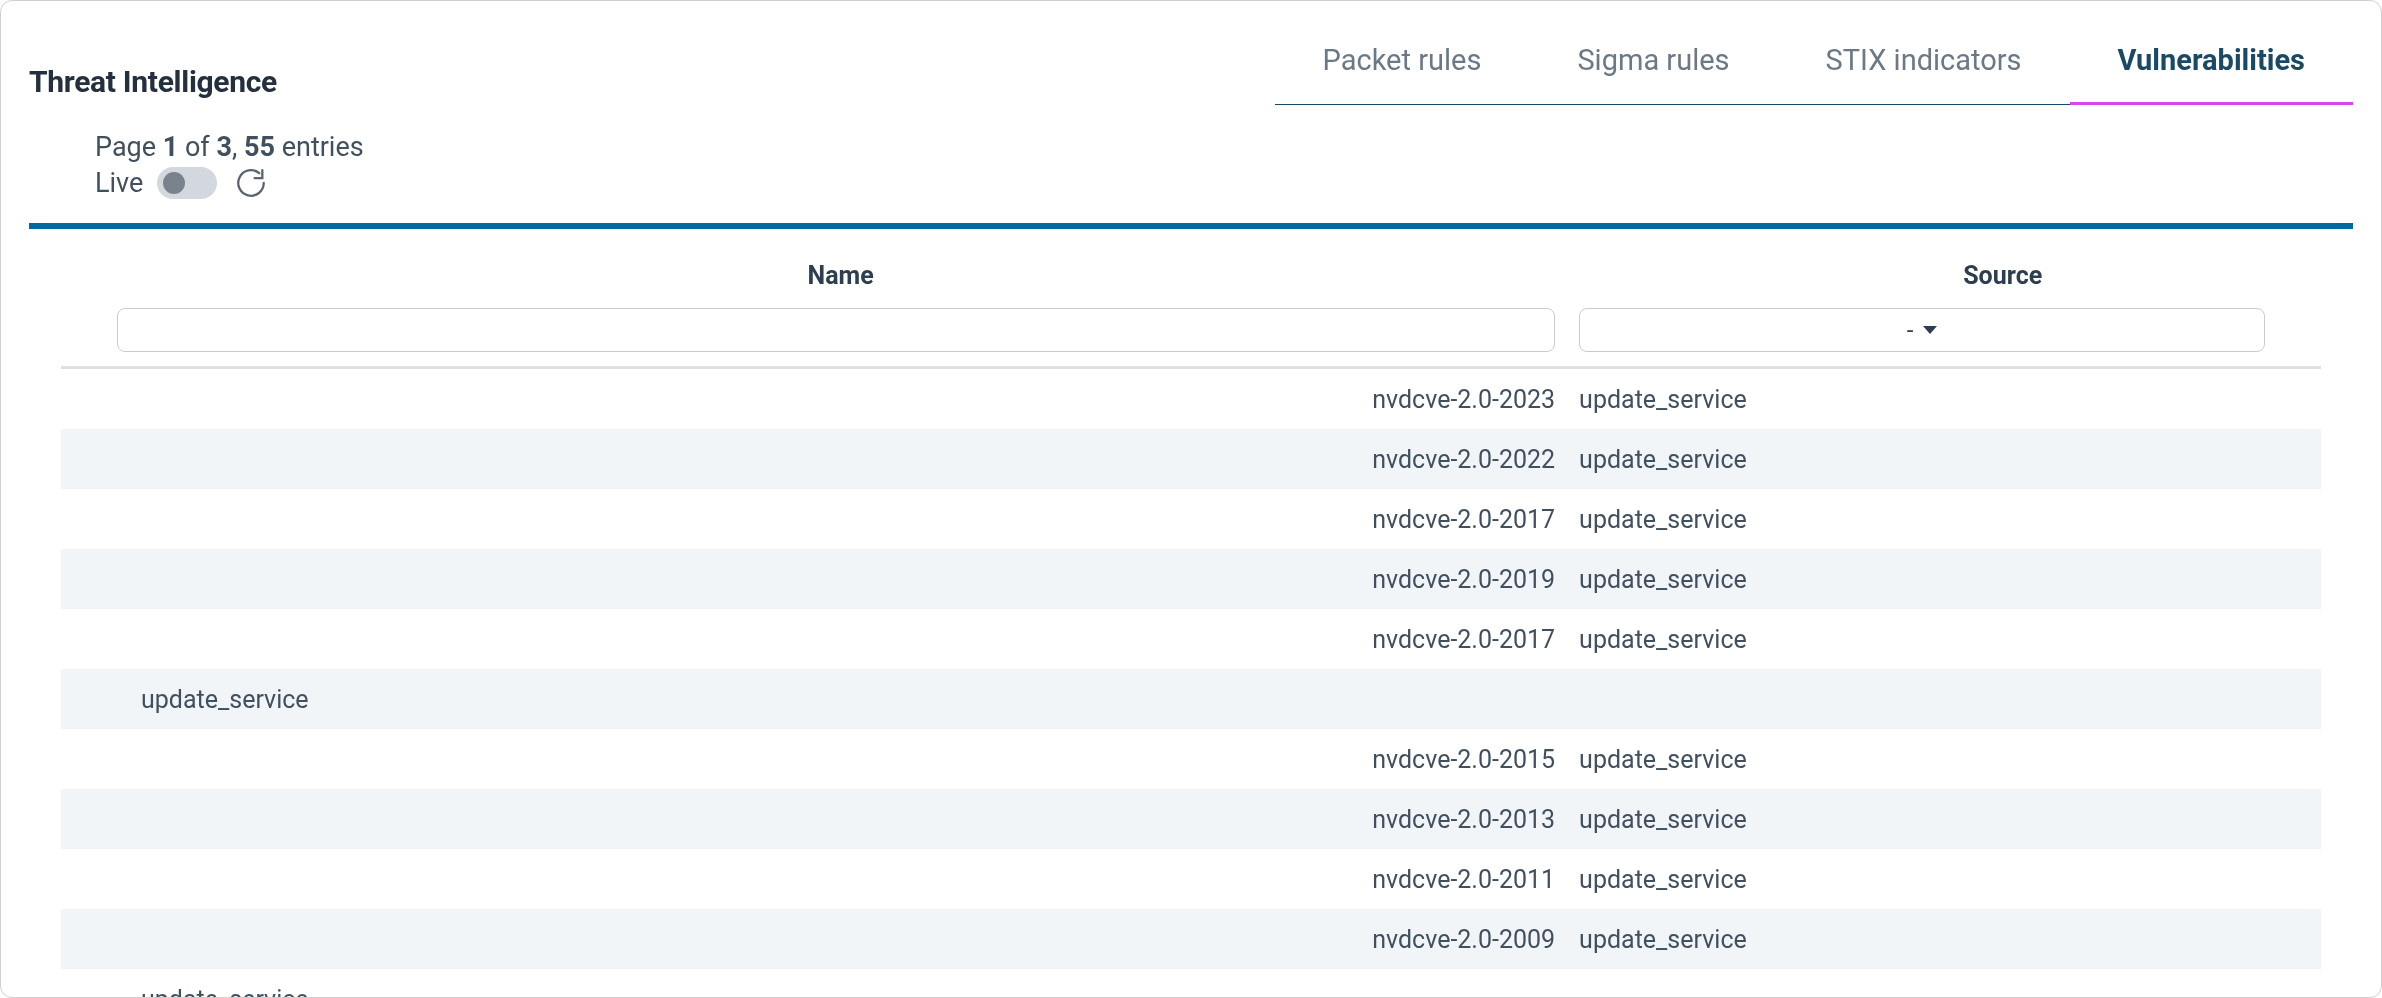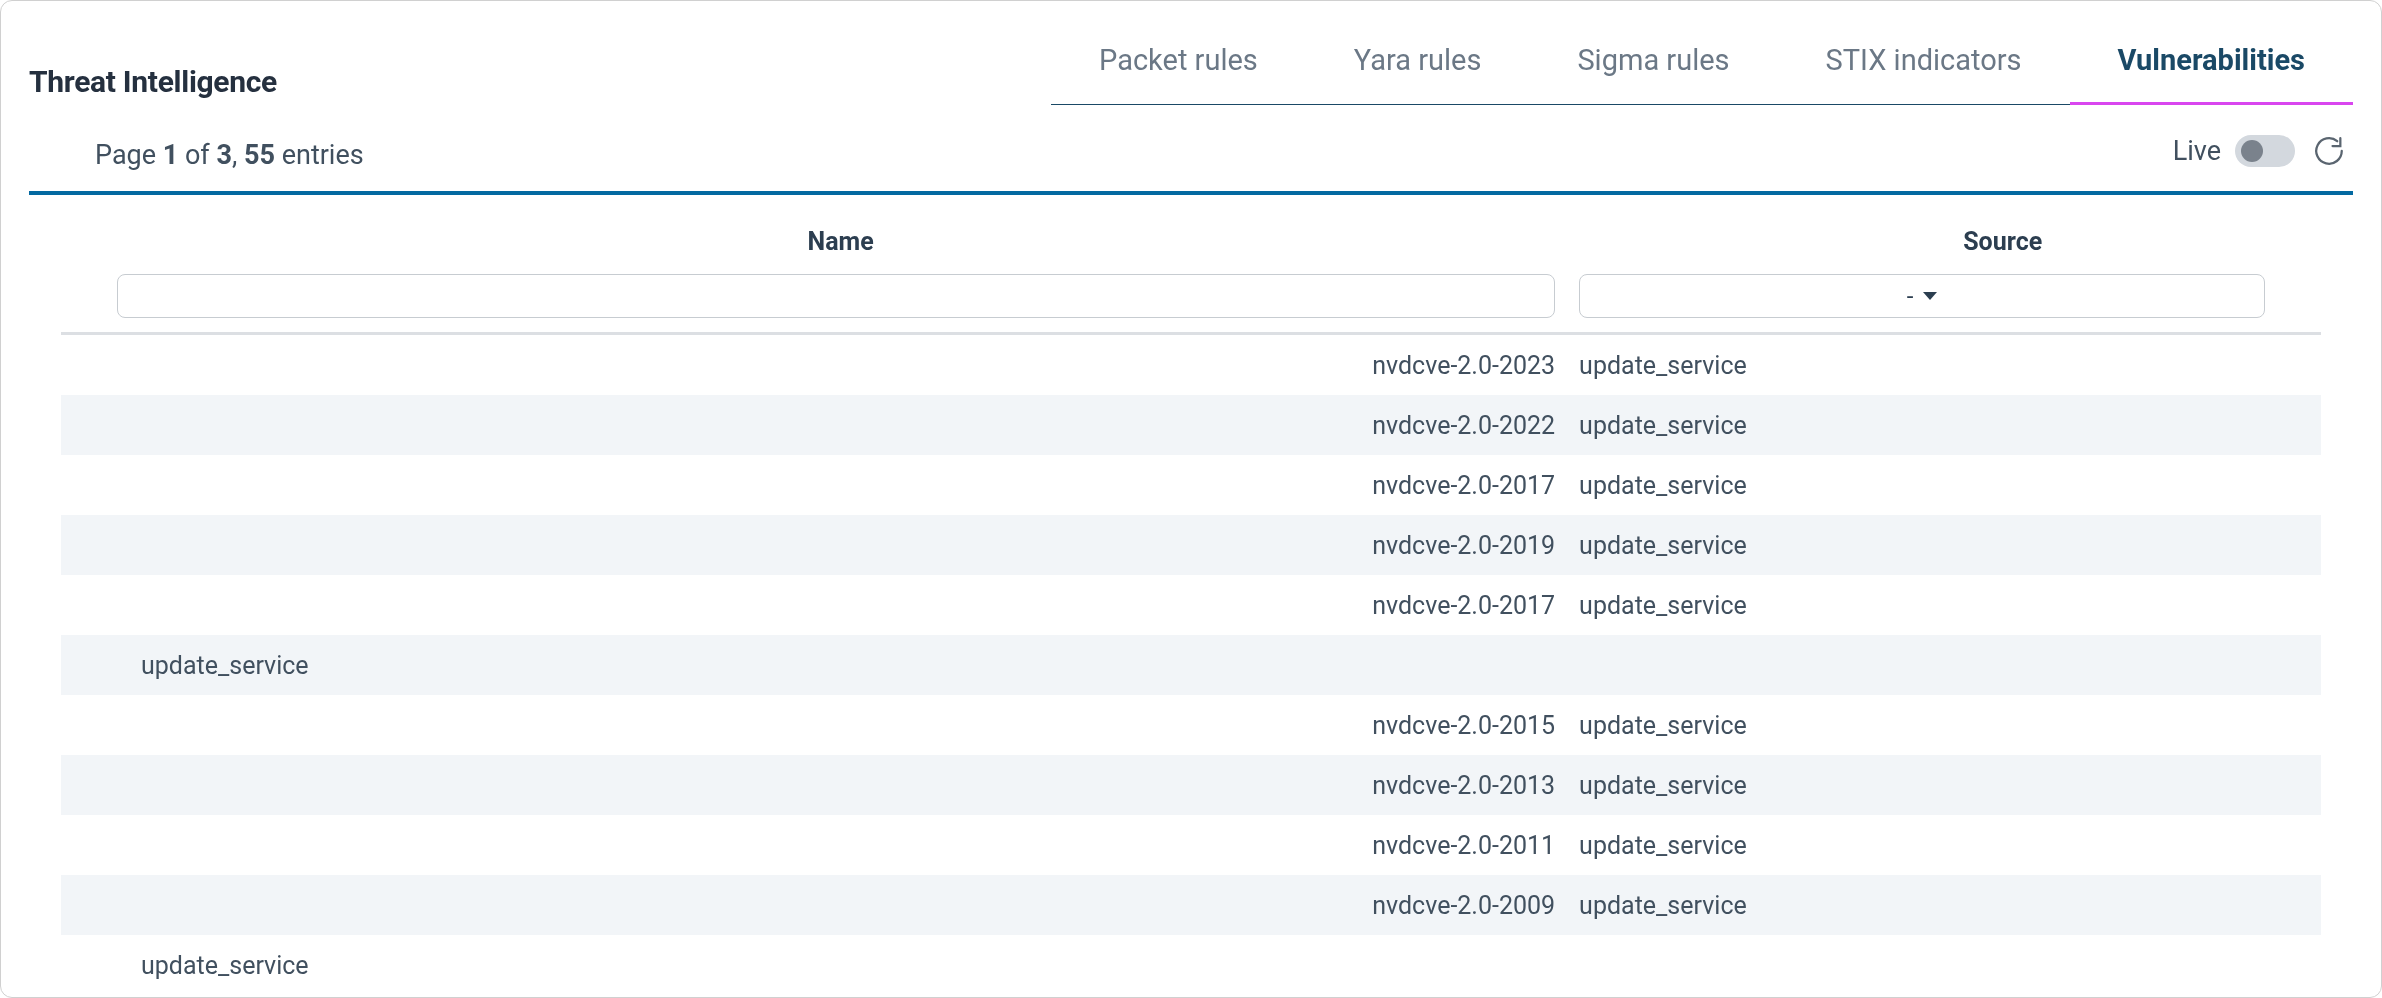--- a/index.html
+++ b/index.html
@@ -45,23 +45,24 @@
       white-space: nowrap;
     }
     .tab.active {
       color: #1a4966;
       font-weight: 700;
       border-bottom: 3px solid #d946ef;
     }
     .sub-row {
       display: flex;
       justify-content: space-between;
-      align-items: flex-end;
+      align-items: flex-start;
       padding: 20px 0 20px 66px;
-      border-bottom: 4px solid #0369a1;
+      border-bottom: 6px solid #0369a1;
+      flex-direction: column;
     }
     .pagination-text {
       font-size: 27px;
       color: #41505f;
     }
     .pagination-text b { font-weight: 700; }
     .live-controls {
       display: flex;
       align-items: center;
       gap: 14px;
@@ -159,21 +160,20 @@
     .rows-container { }
   </style>
 </head>
 <body>
 
 <div class="container">
   <div class="header-row">
     <h1 class="page-title">Threat Intelligence</h1>
     <div class="tabs" id="tabs-container">
         <div class="tab">Packet rules</div>
-        <div class="tab">Yara rules</div>
         <div class="tab">Sigma rules</div>
         <div class="tab">STIX indicators</div>
         <div class="tab active">Vulnerabilities</div>
       </div>
   </div>
 
   <div class="sub-row">
     <div class="pagination-text">
       <span>Page </span><b>1</b><span> of </span><b>3</b><span>, </span><b>55</b><span> entries</span>
     </div>

